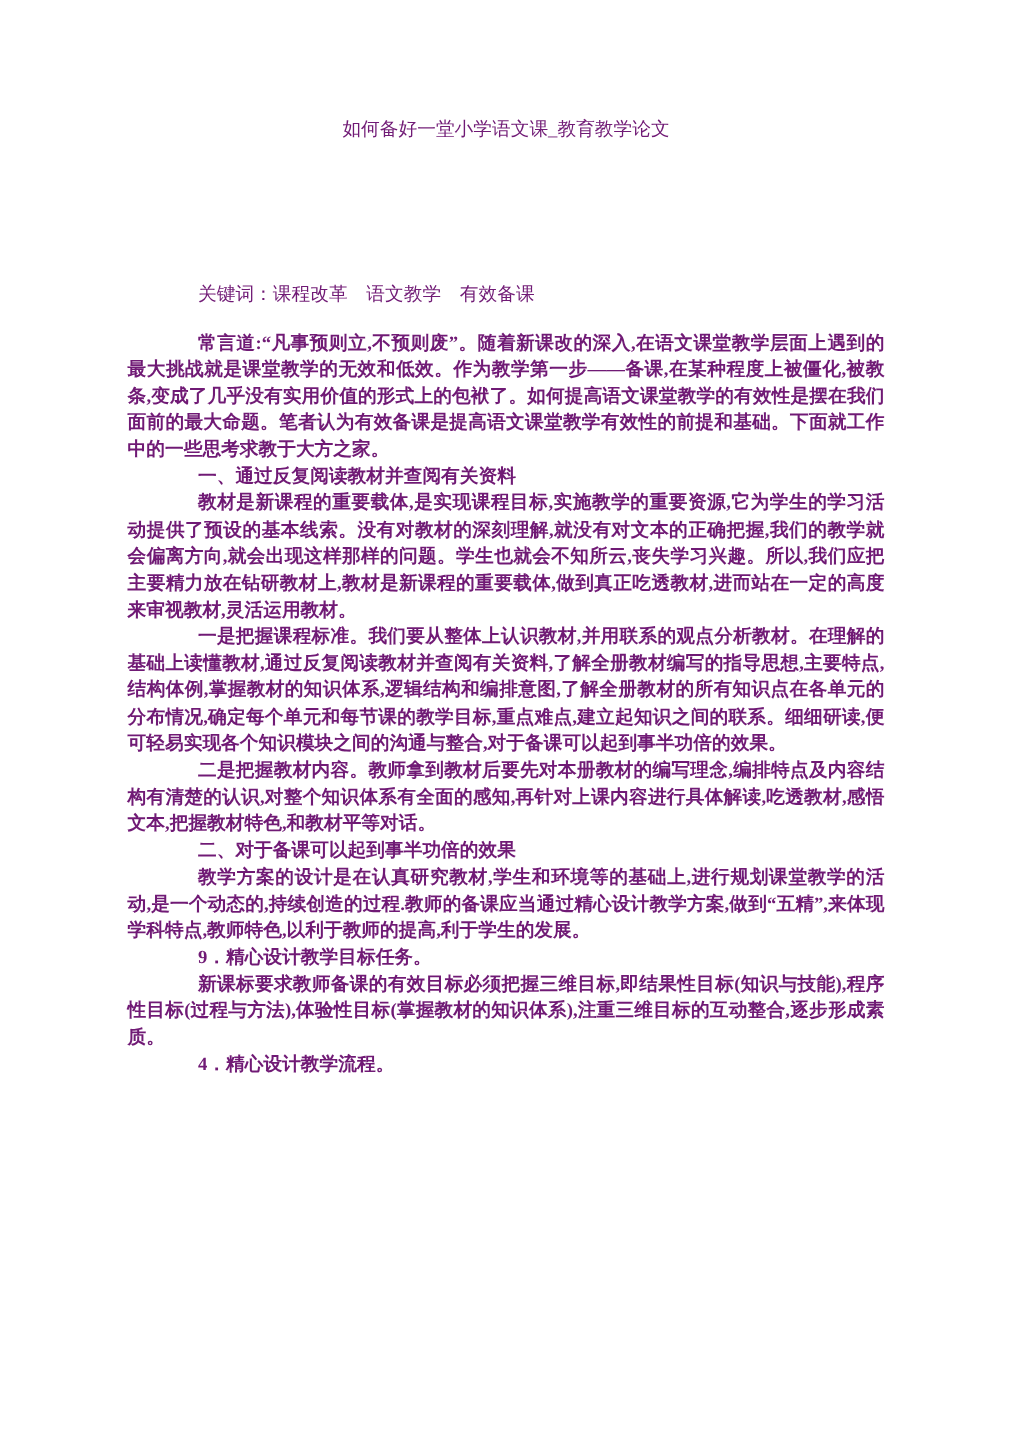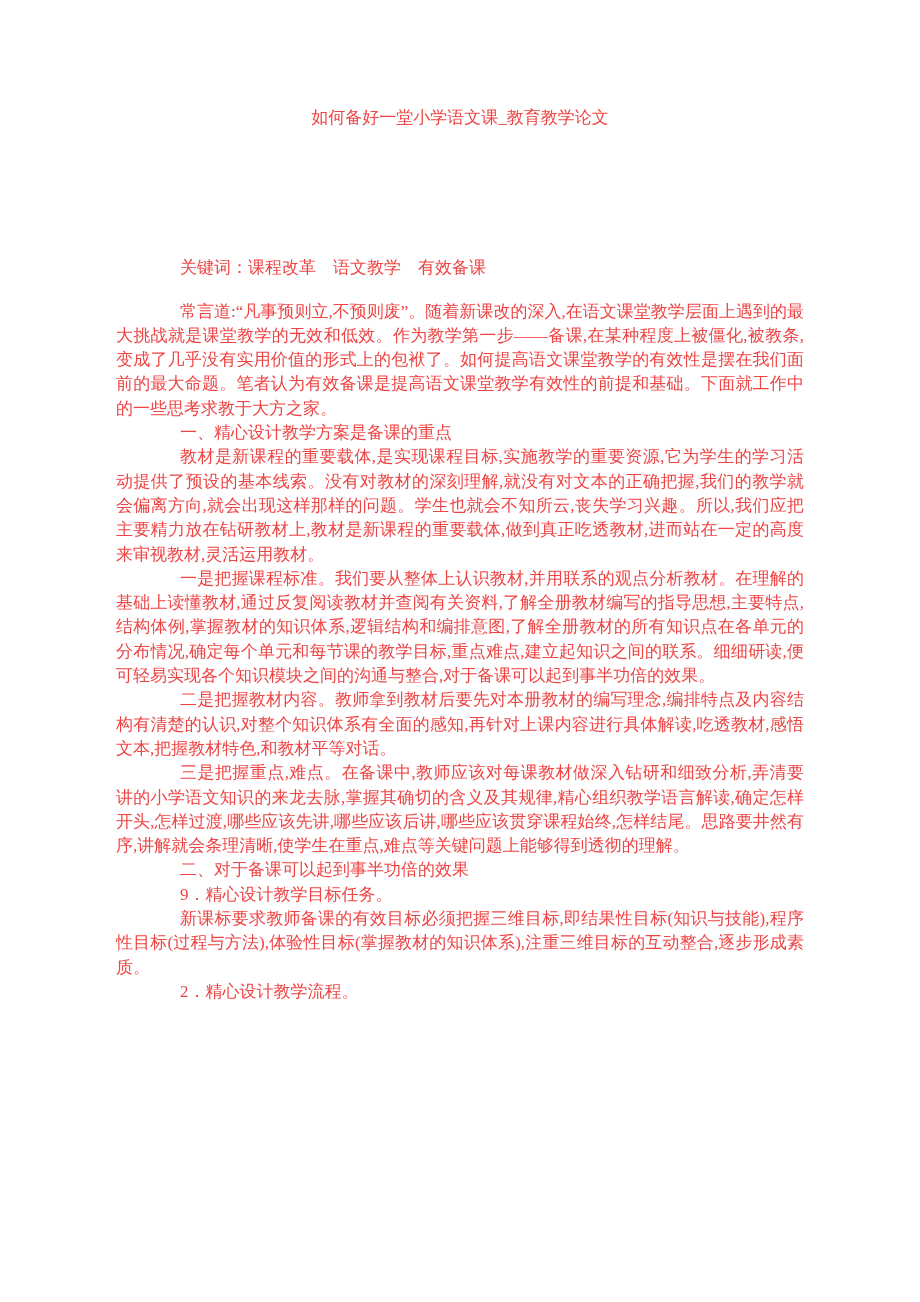--- a/index.html
+++ b/index.html
@@ -11,21 +11,21 @@
   .page {
     position: relative;
     width: 920px;
     height: 1302px;
     margin: 0 auto;
     background: #ffffff;
     padding: 106px 116px 0 116px;
     font-family: "Liberation Serif", "DejaVu Serif", serif;
     font-size: 17px;
     line-height: 24.3px;
-    color: #ef4444;
+    color: #701a75;
     overflow: hidden;
   }
   .doc-title {
     font-size: 17px;
     font-weight: normal;
     text-align: center;
     margin: 0 0 126px 0;
     line-height: 24.3px;
   }
   .page p {
@@ -38,50 +38,51 @@
   }
   .keywords {
     text-indent: 64px;
     text-align: left;
   }
   .body-text {
     margin-top: 19px;
   }
   .para {
     text-indent: 64px;
+    font-weight: bold;
   }
 </style>
 </head>
 <body>
 
 <div class="page">
 
   <h1 class="doc-title">如何备好一堂小学语文课_教育教学论文</h1>
 
 
   <p class="keywords">关键词：课程改革　语文教学　有效备课</p>
 
   <div class="body-text">
 
     <p class="para">常言道:“凡事预则立,不预则废”。随着新课改的深入,在语文课堂教学层面上遇到的最大挑战就是课堂教学的无效和低效。作为教学第一步——备课,在某种程度上被僵化,被教条,变成了几乎没有实用价值的形式上的包袱了。如何提高语文课堂教学的有效性是摆在我们面前的最大命题。笔者认为有效备课是提高语文课堂教学有效性的前提和基础。下面就工作中的一些思考求教于大方之家。</p>
 
-    <p class="para">一、精心设计教学方案是备课的重点</p>
+    <p class="para">一、通过反复阅读教材并查阅有关资料</p>
 
     <p class="para">教材是新课程的重要载体,是实现课程目标,实施教学的重要资源,它为学生的学习活动提供了预设的基本线索。没有对教材的深刻理解,就没有对文本的正确把握,我们的教学就会偏离方向,就会出现这样那样的问题。学生也就会不知所云,丧失学习兴趣。所以,我们应把主要精力放在钻研教材上,教材是新课程的重要载体,做到真正吃透教材,进而站在一定的高度来审视教材,灵活运用教材。</p>
 
     <p class="para">一是把握课程标准。我们要从整体上认识教材,并用联系的观点分析教材。在理解的基础上读懂教材,通过反复阅读教材并查阅有关资料,了解全册教材编写的指导思想,主要特点,结构体例,掌握教材的知识体系,逻辑结构和编排意图,了解全册教材的所有知识点在各单元的分布情况,确定每个单元和每节课的教学目标,重点难点,建立起知识之间的联系。细细研读,便可轻易实现各个知识模块之间的沟通与整合,对于备课可以起到事半功倍的效果。</p>
 
     <p class="para">二是把握教材内容。教师拿到教材后要先对本册教材的编写理念,编排特点及内容结构有清楚的认识,对整个知识体系有全面的感知,再针对上课内容进行具体解读,吃透教材,感悟文本,把握教材特色,和教材平等对话。</p>
 
-    <p class="para">三是把握重点,难点。在备课中,教师应该对每课教材做深入钻研和细致分析,弄清要讲的小学语文知识的来龙去脉,掌握其确切的含义及其规律,精心组织教学语言解读,确定怎样开头,怎样过渡,哪些应该先讲,哪些应该后讲,哪些应该贯穿课程始终,怎样结尾。思路要井然有序,讲解就会条理清晰,使学生在重点,难点等关键问题上能够得到透彻的理解。</p>
 
     <p class="para">二、对于备课可以起到事半功倍的效果</p>
 
+    <p class="para">教学方案的设计是在认真研究教材,学生和环境等的基础上,进行规划课堂教学的活动,是一个动态的,持续创造的过程.教师的备课应当通过精心设计教学方案,做到“五精”,来体现学科特点,教师特色,以利于教师的提高,利于学生的发展。</p>
 
     <p class="para">9．精心设计教学目标任务。</p>
 
     <p class="para">新课标要求教师备课的有效目标必须把握三维目标,即结果性目标(知识与技能),程序性目标(过程与方法),体验性目标(掌握教材的知识体系),注重三维目标的互动整合,逐步形成素质。</p>
 
-    <p class="para">2．精心设计教学流程。</p>
+    <p class="para">4．精心设计教学流程。</p>
 
   </div>
 
 </div>
 
 </body></html>

